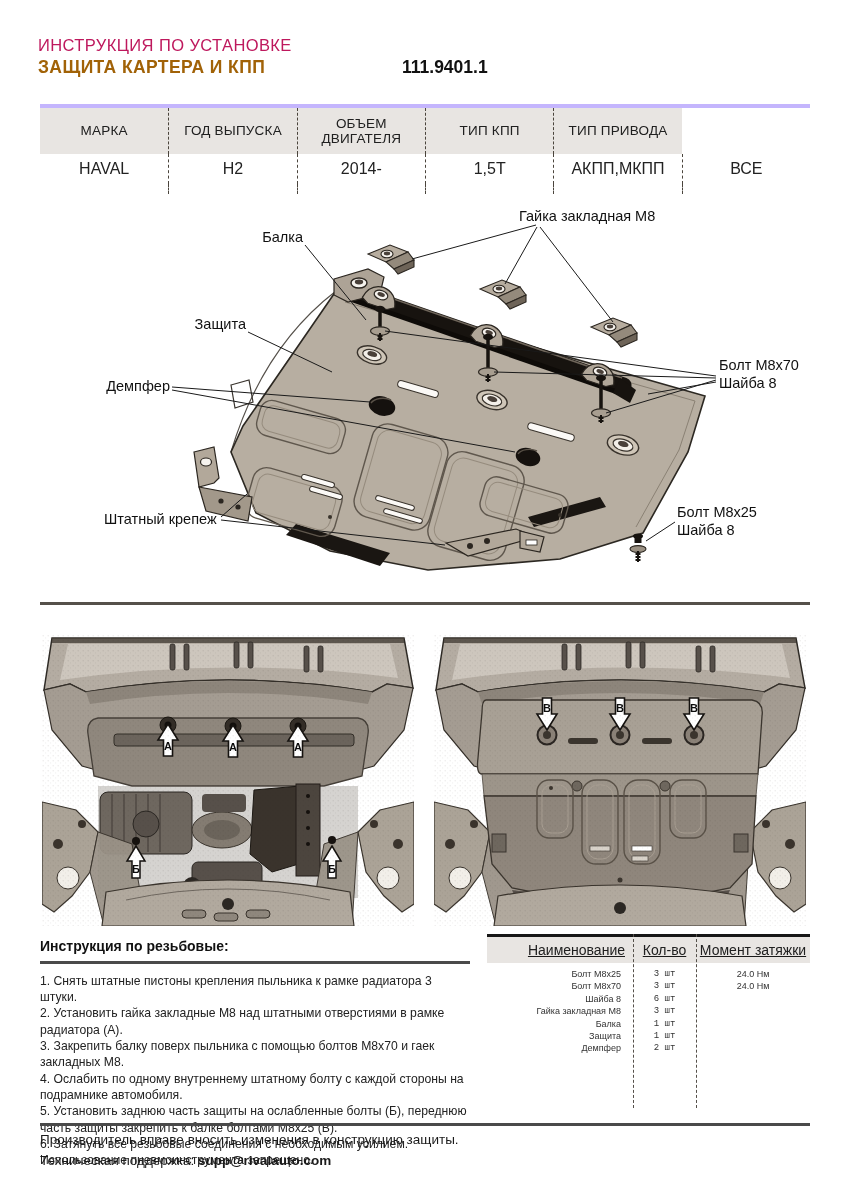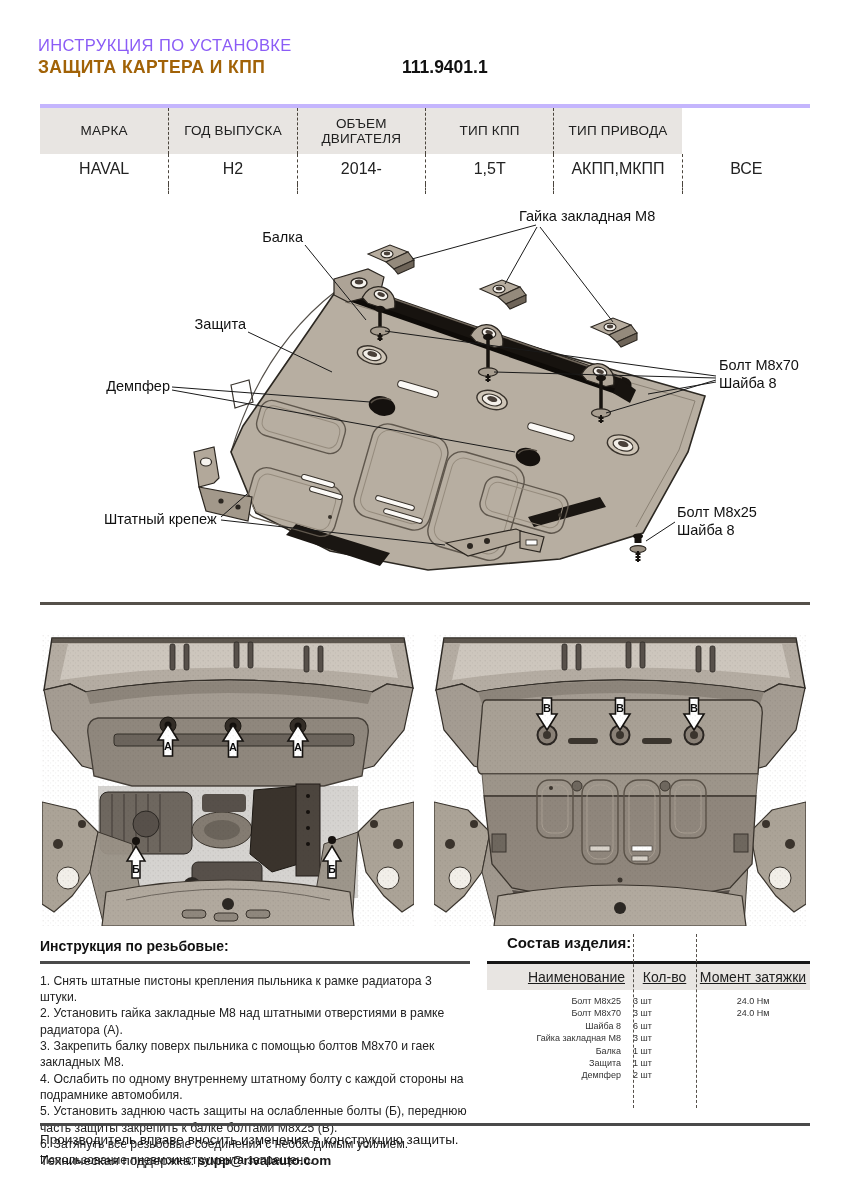--- a/index.html
+++ b/index.html
@@ -1,20 +1,20 @@
 <!DOCTYPE html>
 <html><head>
 <meta charset="utf-8">
 <style>
   html,body{margin:0;padding:0;background:#ffffff;}
   body{width:849px;height:1200px;position:relative;overflow:hidden;
        font-family:"Liberation Sans","DejaVu Sans",sans-serif;color:#1a1a1a;}
   .abs{position:absolute;}
   
-  .doc-type{left:38px;top:36px;font-size:16.5px;letter-spacing:.4px;color:#8b5cf6;}
+  .doc-type{left:38px;top:36px;font-size:16.5px;letter-spacing:.4px;color:#be185d;}
   .product{left:38px;top:57px;font-size:17.5px;font-weight:bold;letter-spacing:.4px;color:#a16207;}
   .part-no{left:402px;top:57px;font-size:17.5px;font-weight:bold;color:#111;}
   
   .vt{left:40px;top:104px;width:770px;border-top:4px solid #c4b5fd;}
   .vt-row{display:grid;grid-template-columns:repeat(6,1fr);}
   .vt-row .cell{display:flex;align-items:center;justify-content:center;text-align:center;}
   .vt-head .cell{height:46px;background:#e8e5e2;font-size:13.5px;line-height:1.12;letter-spacing:.2px;color:#202020;}
   .vt-vals .cell{height:30px;font-size:16px;color:#222;}
   .vt-ext .cell{height:10px;}
   .vt-row .cell + .cell{border-left:1px dashed #4a443c;}
@@ -29,21 +29,21 @@
   .parts{left:487px;top:934px;width:323px;}
   .parts-title{font-size:15px;font-weight:bold;margin-left:20px;height:27px;color:#111;}
   .p-table{border-top:3px solid #161616;}
   .p-head{display:grid;grid-template-columns:146px 63px 114px;background:#e8e5e2;height:26px;text-decoration:underline;}
   .p-head .pc{display:flex;align-items:center;font-size:14px;color:#202020;}
   .p-head .pc1{justify-content:flex-end;padding-right:8px;}
   .p-head .pc2,.p-head .pc3{justify-content:center;}
   .p-rows{margin-top:5px;}
   .p-row{display:grid;grid-template-columns:146px 63px 114px;font-size:9px;line-height:12.4px;color:#333;}
   .p-row .pc1{text-align:right;padding-right:12px;}
-  .p-row .pc2{text-align:left;}
+  .p-row .pc2{text-align:center;font-family:Liberation Mono, monospace;}
   .p-row .pc3{text-align:center;}
   .p-dash{position:absolute;top:0;height:174px;border-left:1px dashed #55504a;width:0;}
   
   .footer-rule{left:40px;top:1123px;width:770px;height:2.5px;background:#4a4a4a;}
   .f1{left:40px;top:1132px;font-size:13.5px;color:#1b1b1b;}
   .f2{left:40px;top:1153px;font-size:13.5px;color:#1b1b1b;}
   .f2 b{font-weight:bold;}
   svg text{font-family:"Liberation Sans","DejaVu Sans",sans-serif;}
   .dlabel{font-size:14.5px;fill:#111;}
   .marker-letter{font-size:11px;font-weight:bold;fill:#0d0d0d;}
@@ -483,21 +483,20 @@
   <div class="instr-rule"></div>
   <div class="step">1. Снять штатные пистоны крепления пыльника к рамке радиатора 3 штуки.</div>
   <div class="step">2. Установить гайка закладные М8 над штатными отверстиями в рамке радиатора (А).</div>
   <div class="step">3. Закрепить балку поверх пыльника с помощью болтов М8х70 и гаек закладных М8.</div>
   <div class="step">4. Ослабить по одному внутреннему штатному болту с каждой стороны на подрамнике автомобиля.</div>
   <div class="step">5. Установить заднюю часть защиты на ослабленные болты (Б), переднюю часть защиты закрепить к балке болтами М8х25 (В).</div>
   <div class="step">6. Затянуть все резьбовые соединения с необходимым усилием. Использование пневмоинструмента запрещено.</div>
 </div>
 
 <div class="abs parts">
-  <div class="parts-title">Состав изделия:</div>
   <div class="p-table">
     <div class="p-head">
       <div class="pc pc1">Наименование</div>
       <div class="pc pc2">Кол-во</div>
       <div class="pc pc3">Момент затяжки</div>
     </div>
     <div class="p-rows">
       <div class="p-row">
         <div class="pc1">Болт М8х25</div>
           <div class="pc2">3 шт</div>

